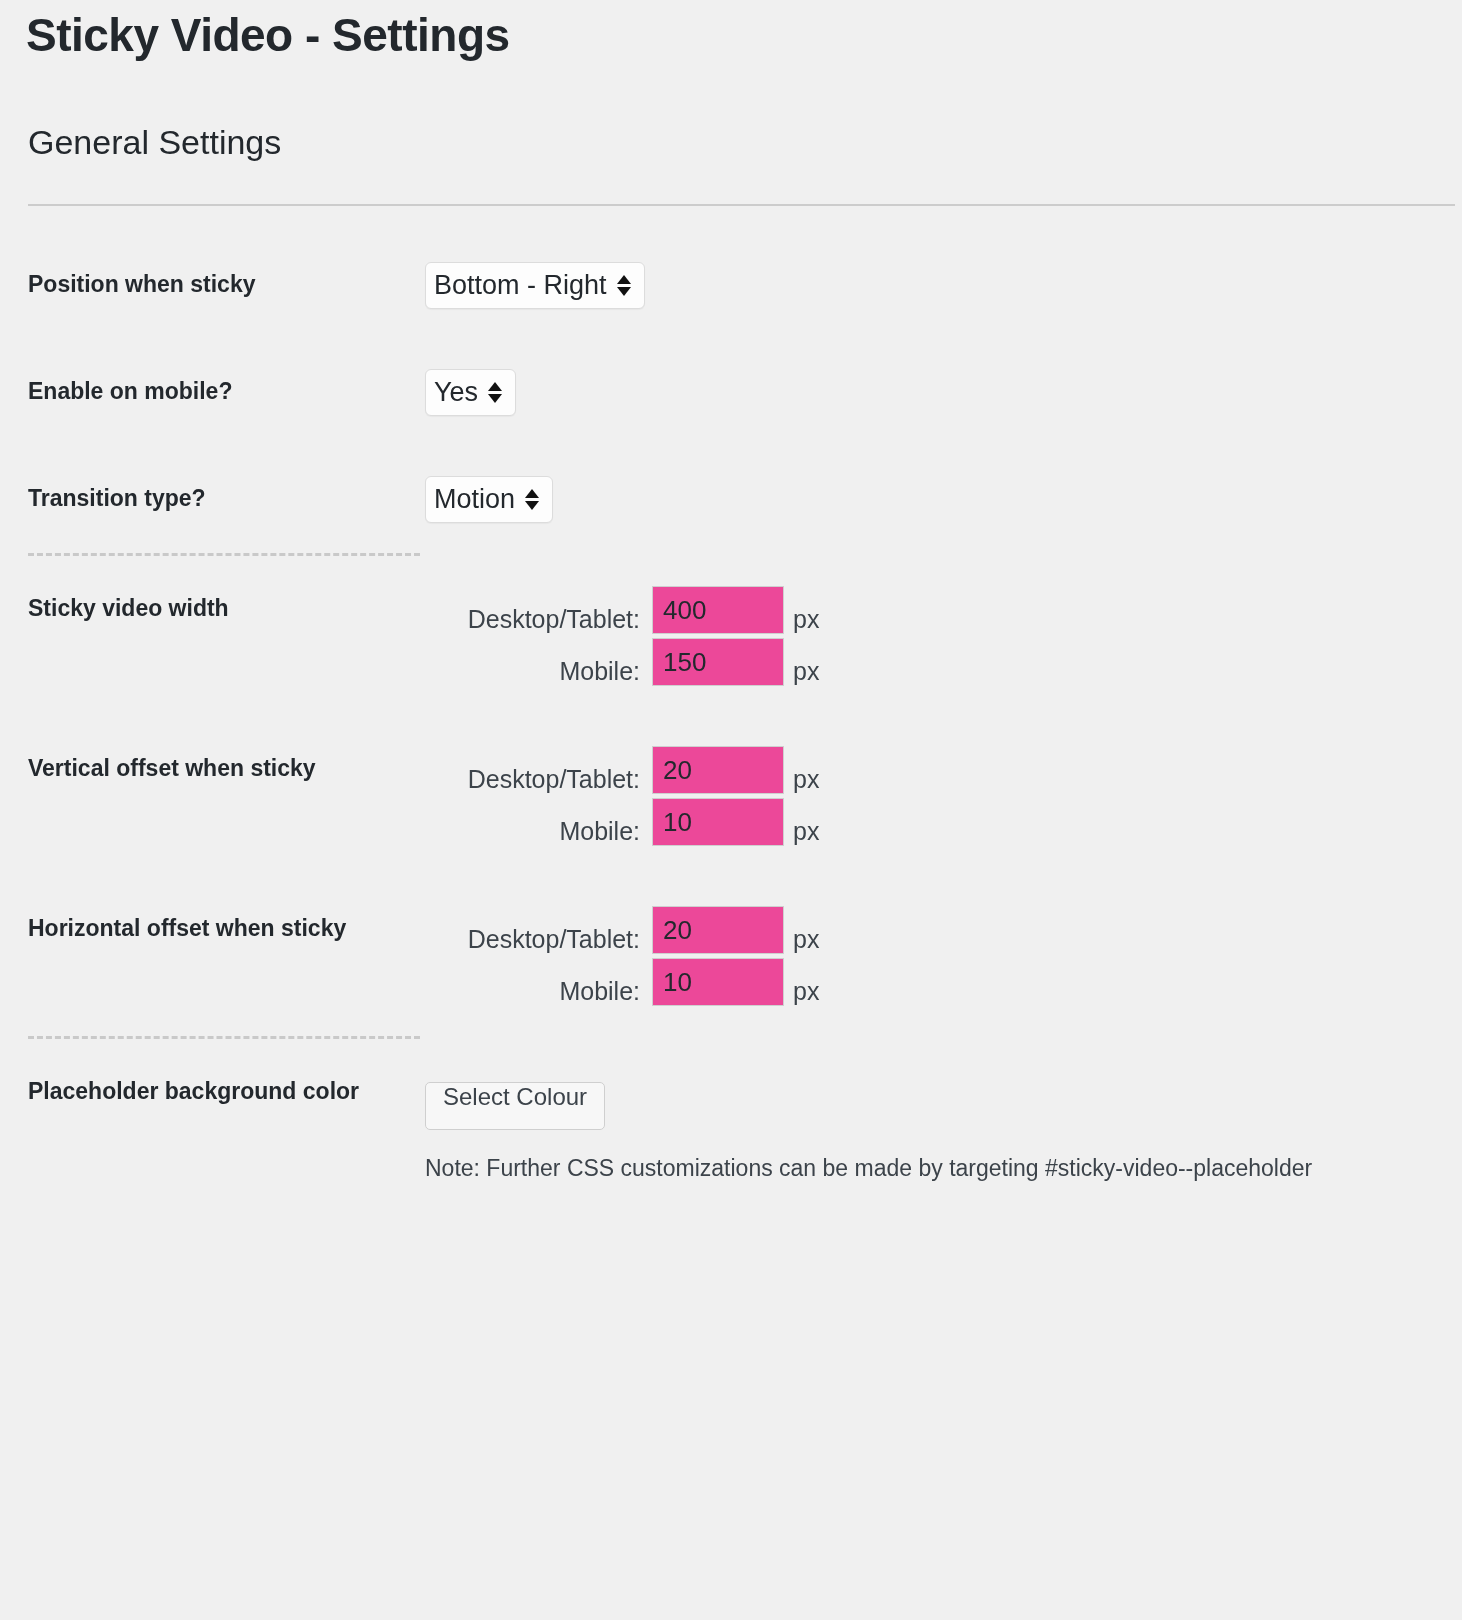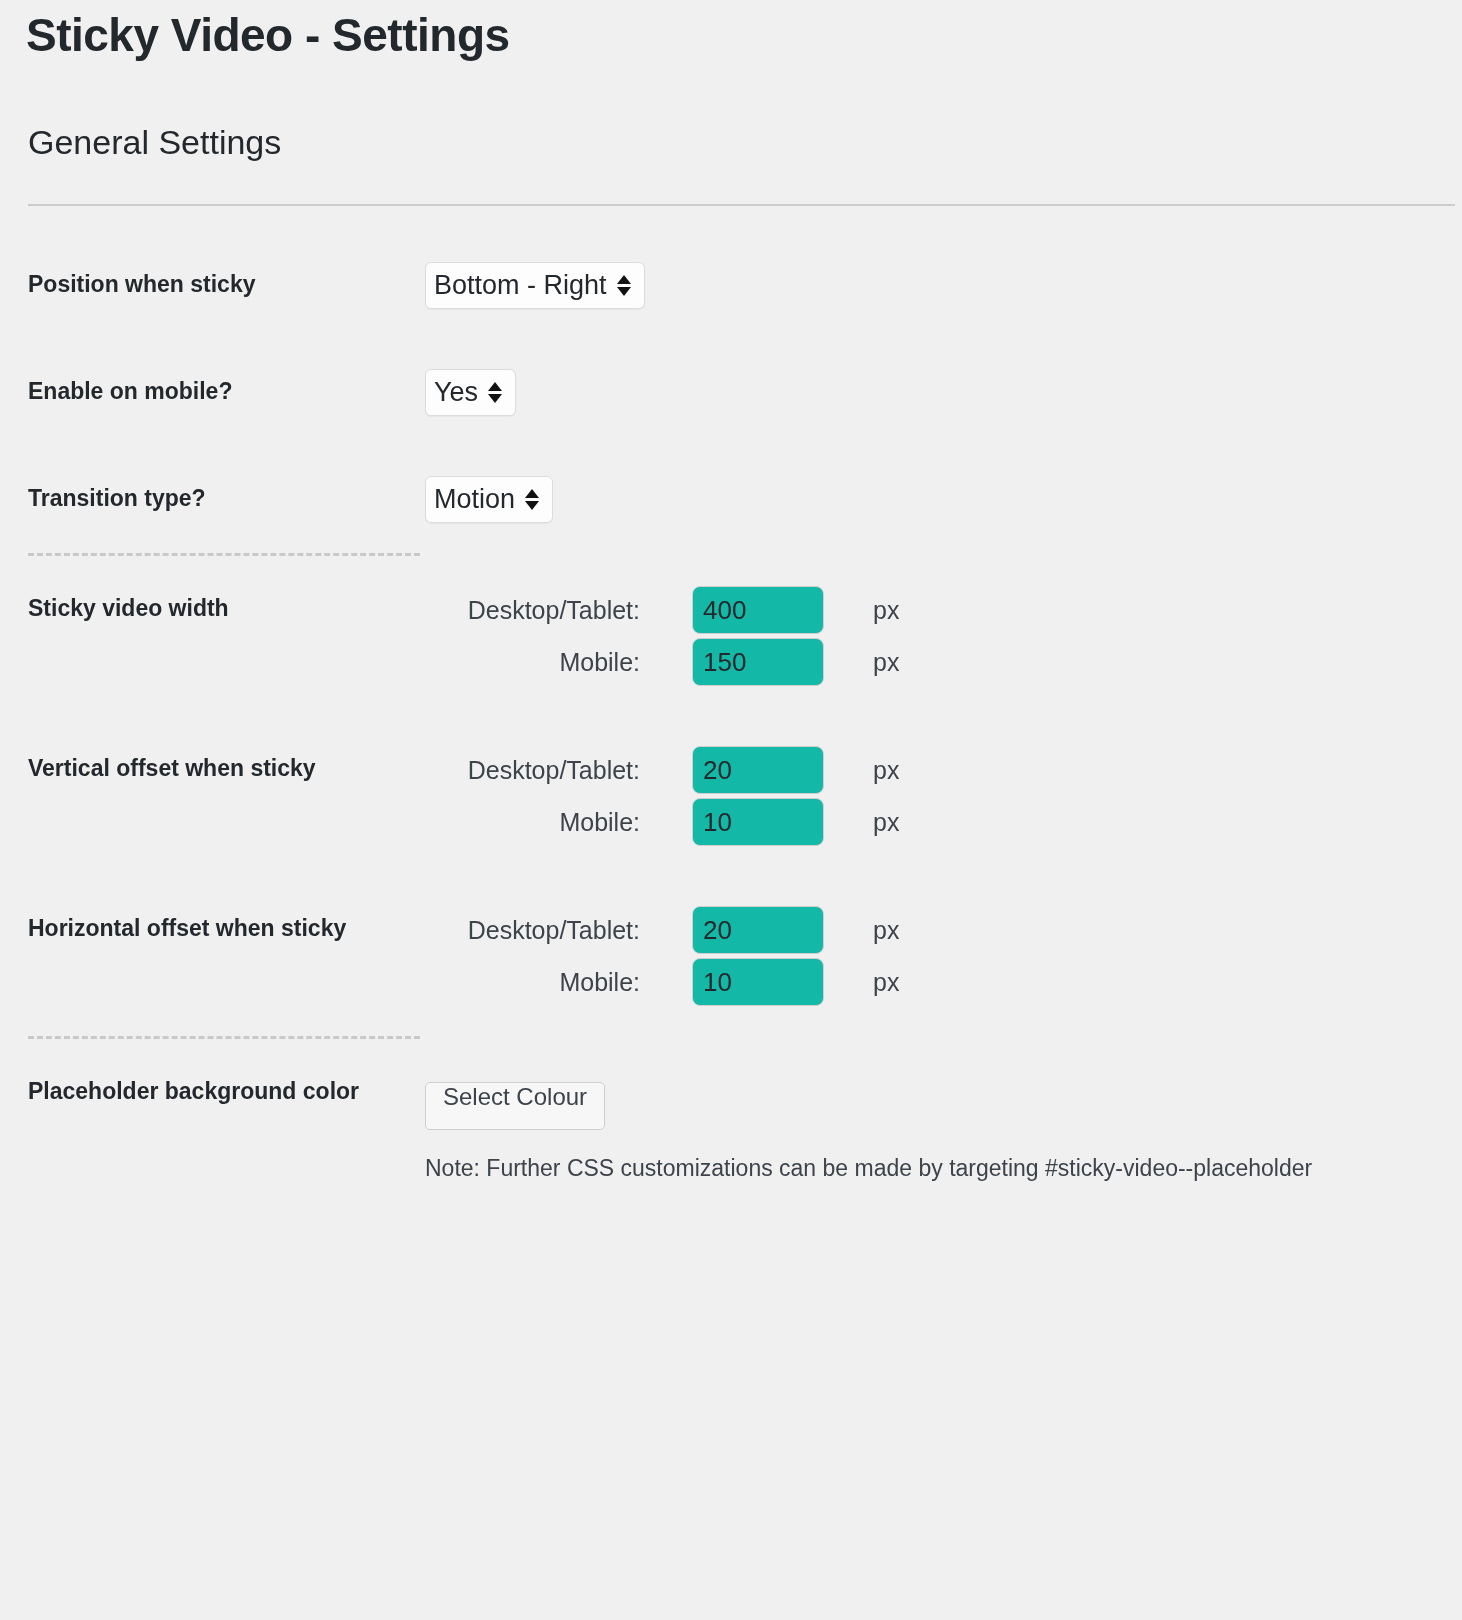--- a/index.html
+++ b/index.html
@@ -119,43 +119,42 @@
   .select-arrows .tri.down {
     border-top: 9px solid #111;
   }
 
   
   .field-grid {
     display: inline-block;
   }
   .field-row {
     display: flex;
-    align-items: center;
+    align-items: flex-end;
     margin-bottom: 0;
-    gap: 40px;
   }
   .field-row + .field-row {
     margin-top: 4px;
   }
   .field-label {
     font-size: 25px;
     color: #3c434a;
     text-align: right;
     width: 215px;
     padding-right: 12px;
     white-space: nowrap;
     font-family: "Liberation Sans", sans-serif;
   }
   .num-input {
     width: 132px;
     height: 48px;
     box-sizing: border-box;
-    background: #14b8a6;
+    background: #ec4899;
     border: 1px solid #cfcfcf;
-    border-radius: 8px;
+    border-radius: 0;
     font-size: 26px;
     color: #23282d;
     padding: 0 10px;
     font-family: "Liberation Sans", sans-serif;
     outline: none;
   }
   .unit {
     font-size: 25px;
     color: #3c434a;
     margin-left: 9px;

